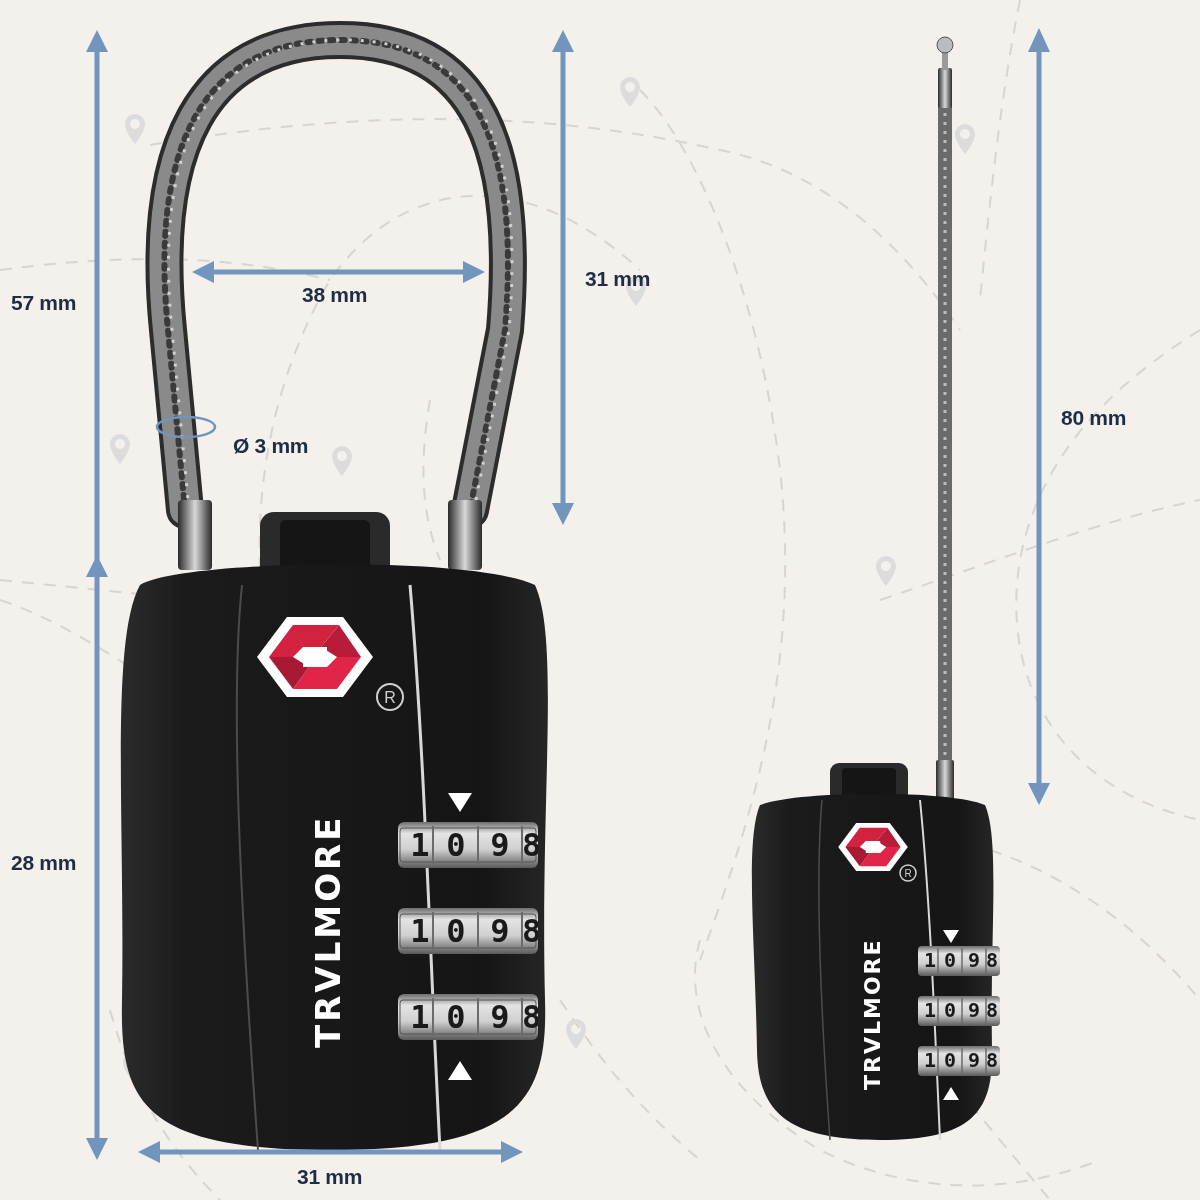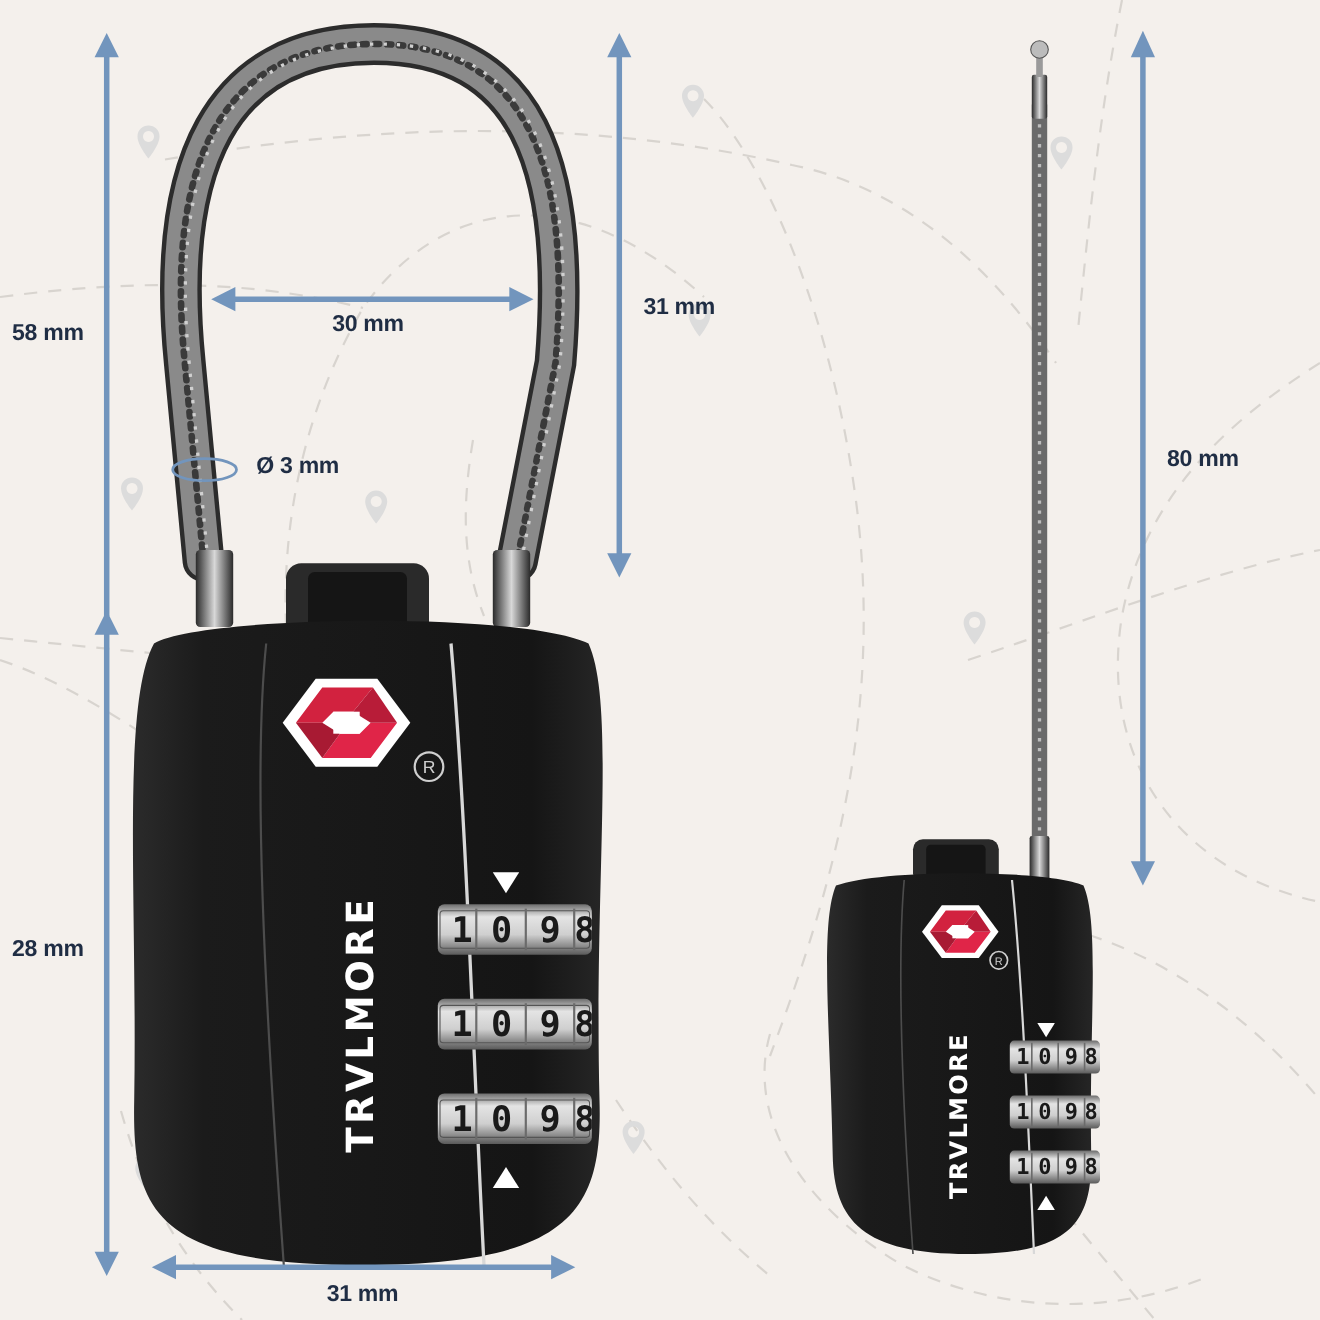--- a/index.html
+++ b/index.html
@@ -283,20 +283,20 @@
       <g>
         <line x1="1039" y1="45" x2="1039" y2="790" stroke-width="5"></line>
         <path d="M1028 52 L 1039 28 L 1050 52 Z" stroke="none"></path>
         <path d="M1028 783 L 1039 805 L 1050 783 Z" stroke="none"></path>
       </g>
     </g>
 
     <ellipse cx="186" cy="427" rx="29" ry="10" fill="none" stroke="#7295bd" stroke-width="2.5"></ellipse>
   </svg>
 
-  <div class="dim-label" style="left:11px;top:291px;">58 mm</div>
-  <div class="dim-label" style="left:302px;top:283px;">30 mm</div>
+  <div class="dim-label" style="left:11px;top:291px;">57 mm</div>
+  <div class="dim-label" style="left:302px;top:283px;">38 mm</div>
   <div class="dim-label" style="left:585px;top:267px;">31 mm</div>
-  <div class="dim-label" style="left:233px;top:412px;">Ø 3 mm</div>
+  <div class="dim-label" style="left:233px;top:434px;">Ø 3 mm</div>
   <div class="dim-label" style="left:11px;top:851px;">28 mm</div>
   <div class="dim-label" style="left:297px;top:1165px;">31 mm</div>
   <div class="dim-label" style="left:1061px;top:406px;">80 mm</div>
 </div>
 
 </body></html>

